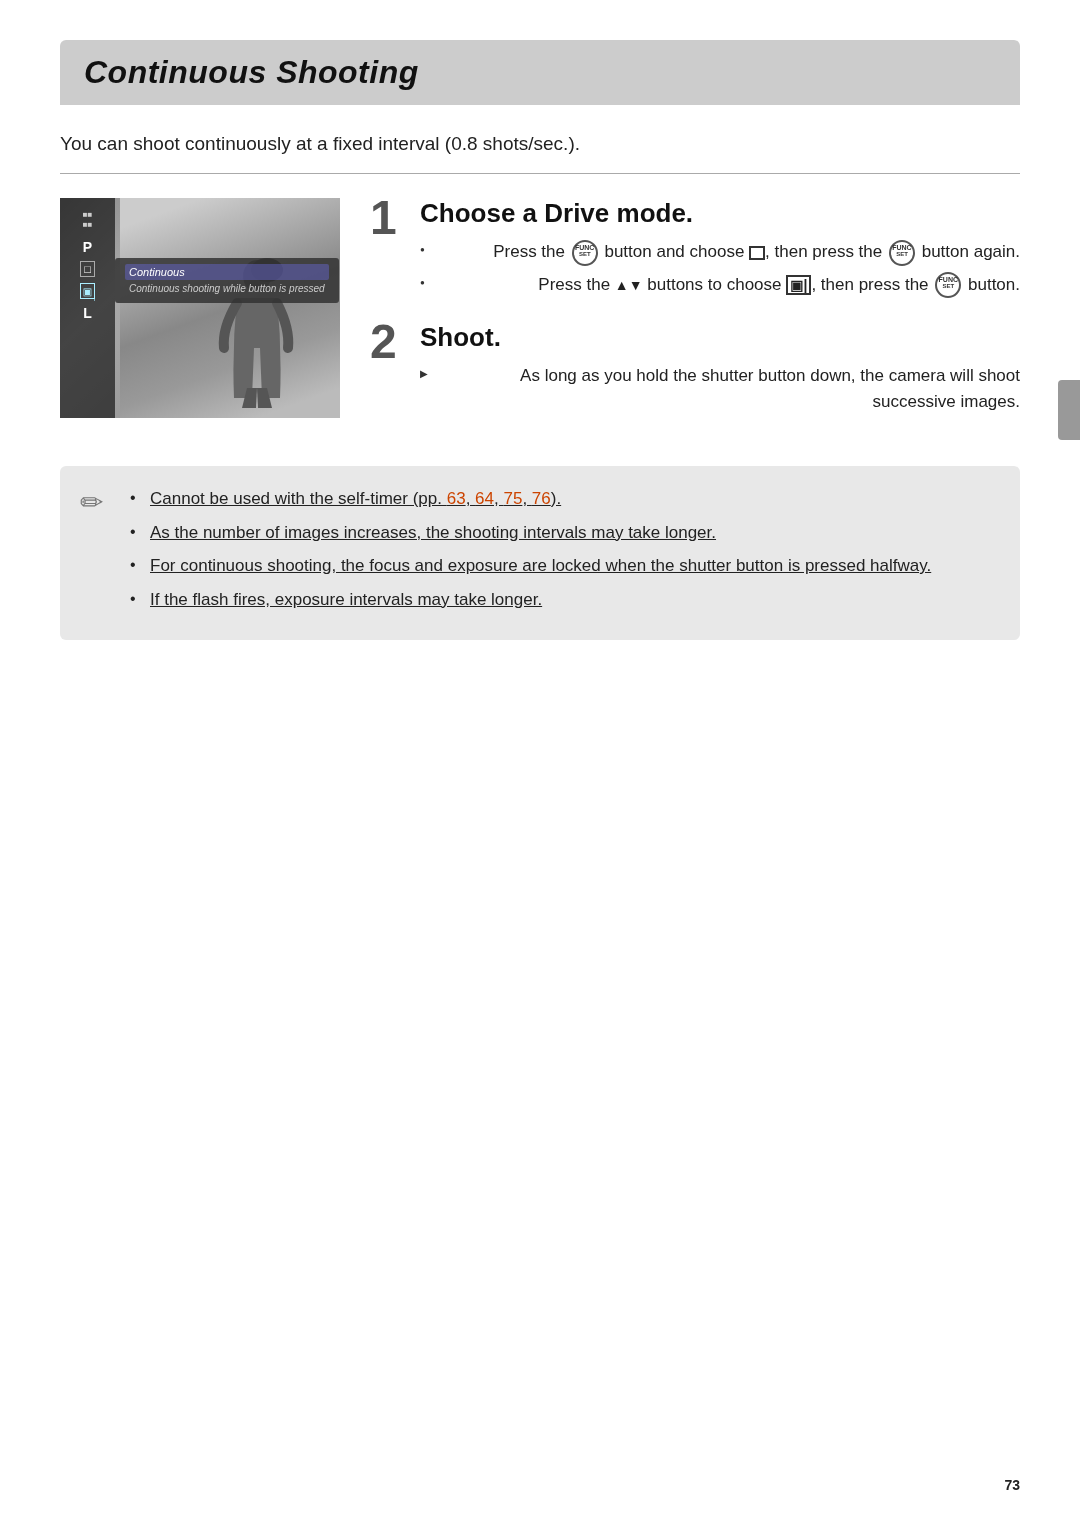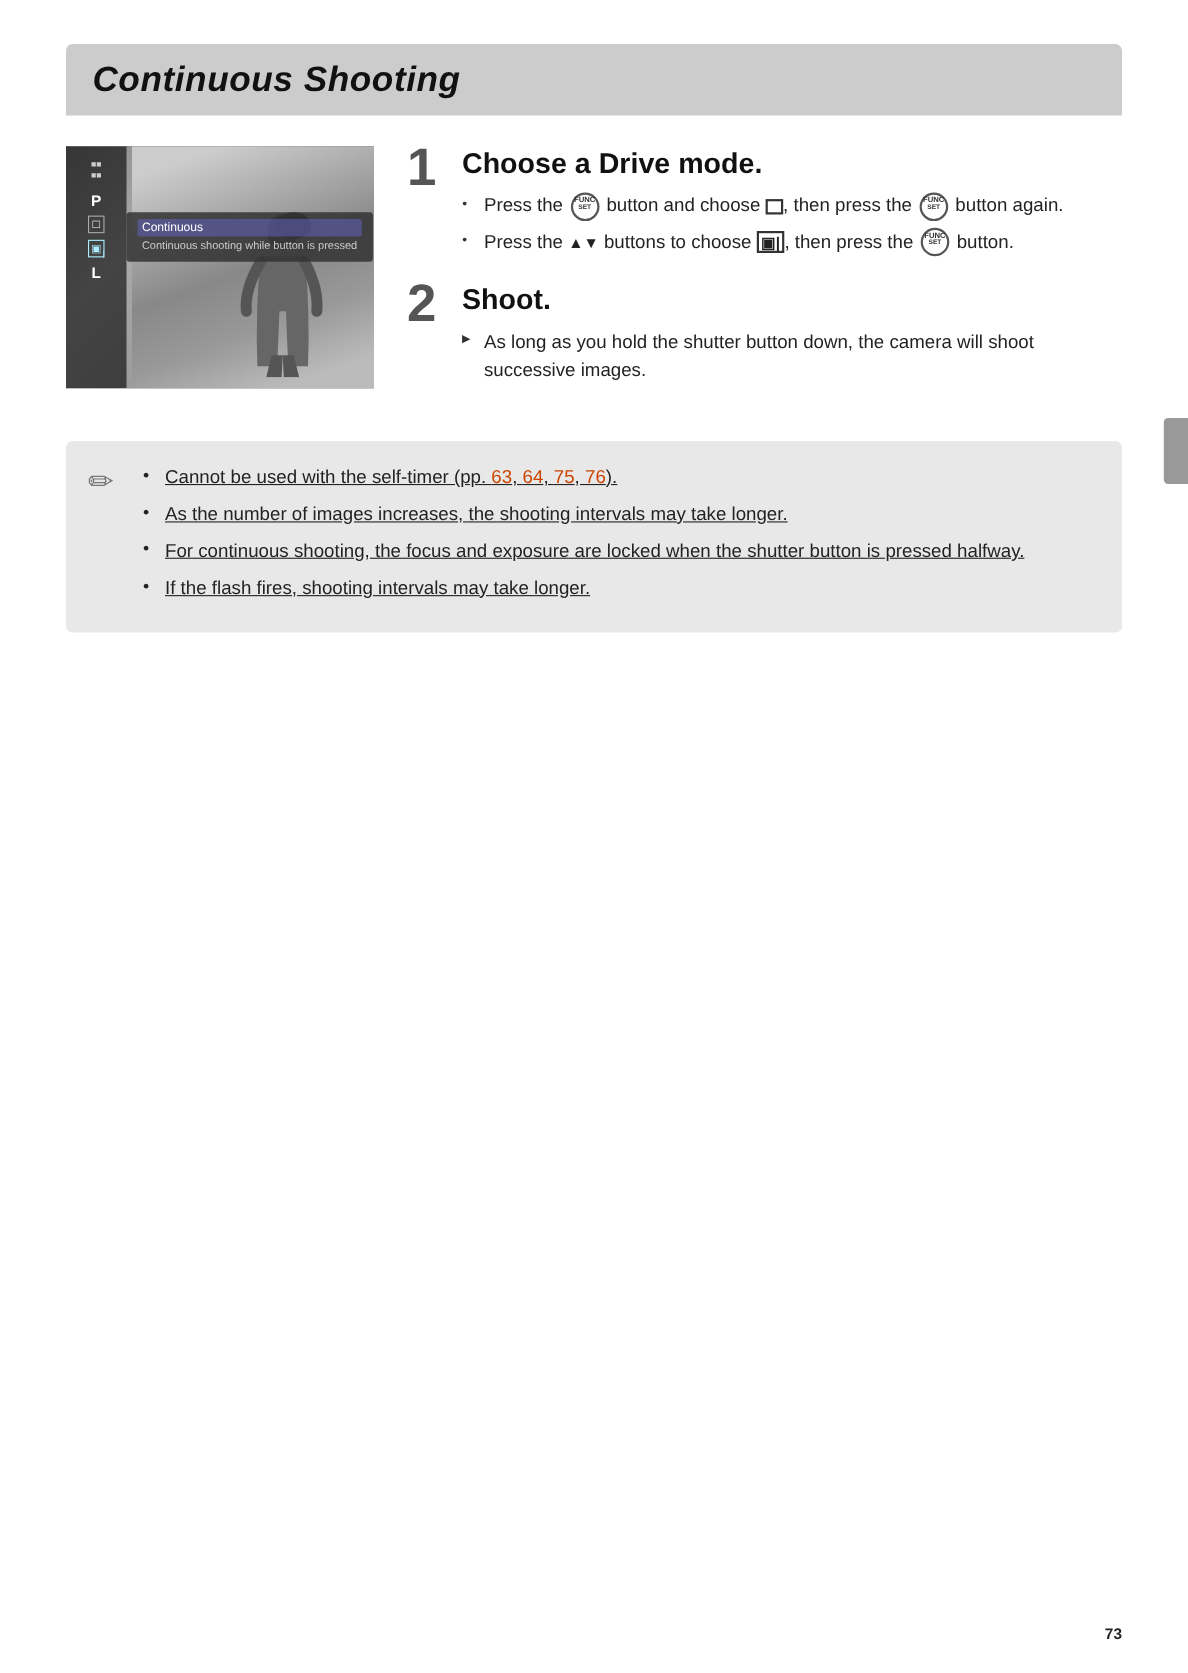--- a/index.html
+++ b/index.html
@@ -98,20 +98,21 @@
     }
 
     .cam-menu-overlay {
       position: absolute;
       left: 55px;
       top: 60px;
       background: rgba(50,50,50,0.85);
       color: #fff;
       padding: 6px 10px;
       border-radius: 3px;
+      font-style: italic;
     }
 
     .cam-menu-item {
       font-size: 11px;
       padding: 2px 0;
       white-space: nowrap;
     }
 
     .cam-menu-item.active {
       background: rgba(100,100,200,0.5);
@@ -164,20 +165,21 @@
       padding: 0;
     }
 
     .step-bullets li {
       font-size: 17px;
       line-height: 1.5;
       margin-bottom: 6px;
       padding-left: 20px;
       position: relative;
       color: #222;
+      text-align: right;
     }
 
     .step-bullets li::before {
       content: '●';
       position: absolute;
       left: 0;
       font-size: 8px;
       top: 5px;
       color: #333;
     }
@@ -323,20 +325,21 @@
   </style>
 </head>
 <body>
 
 <div class="page-container">
 
   <div class="title-bar">
     <h1>Continuous Shooting</h1>
   </div>
 
+  <p class="subtitle">You can shoot continuously at a fixed interval (0.8 shots/sec.).</p>
 
   <div class="main-content">
 
     <div class="camera-screenshot">
       <div class="camera-bg">
 
         <div class="photo-area">
           <svg class="person-svg" width="90" height="150" viewBox="0 0 90 150">
 
             <ellipse cx="45" cy="18" rx="14" ry="16" fill="#555"></ellipse>
@@ -401,21 +404,21 @@
   </div>
 
   <div class="note-box">
     <span class="note-icon">✏</span>
     <ul class="note-bullets">
       <li>
         Cannot be used with the self-timer (pp. <a href="#">63</a>, <a href="#">64</a>, <a href="#">75</a>, <a href="#">76</a>).
       </li>
       <li>As the number of images increases, the shooting intervals may take longer.</li>
       <li>For continuous shooting, the focus and exposure are locked when the shutter button is pressed halfway.</li>
-      <li>If the flash fires, shooting intervals may take longer.</li>
+      <li>If the flash fires, exposure intervals may take longer.</li>
     </ul>
   </div>
 
 </div>
 
 <div class="right-tab"></div>
 
 <div class="page-number">73</div>
 
 </body></html>

